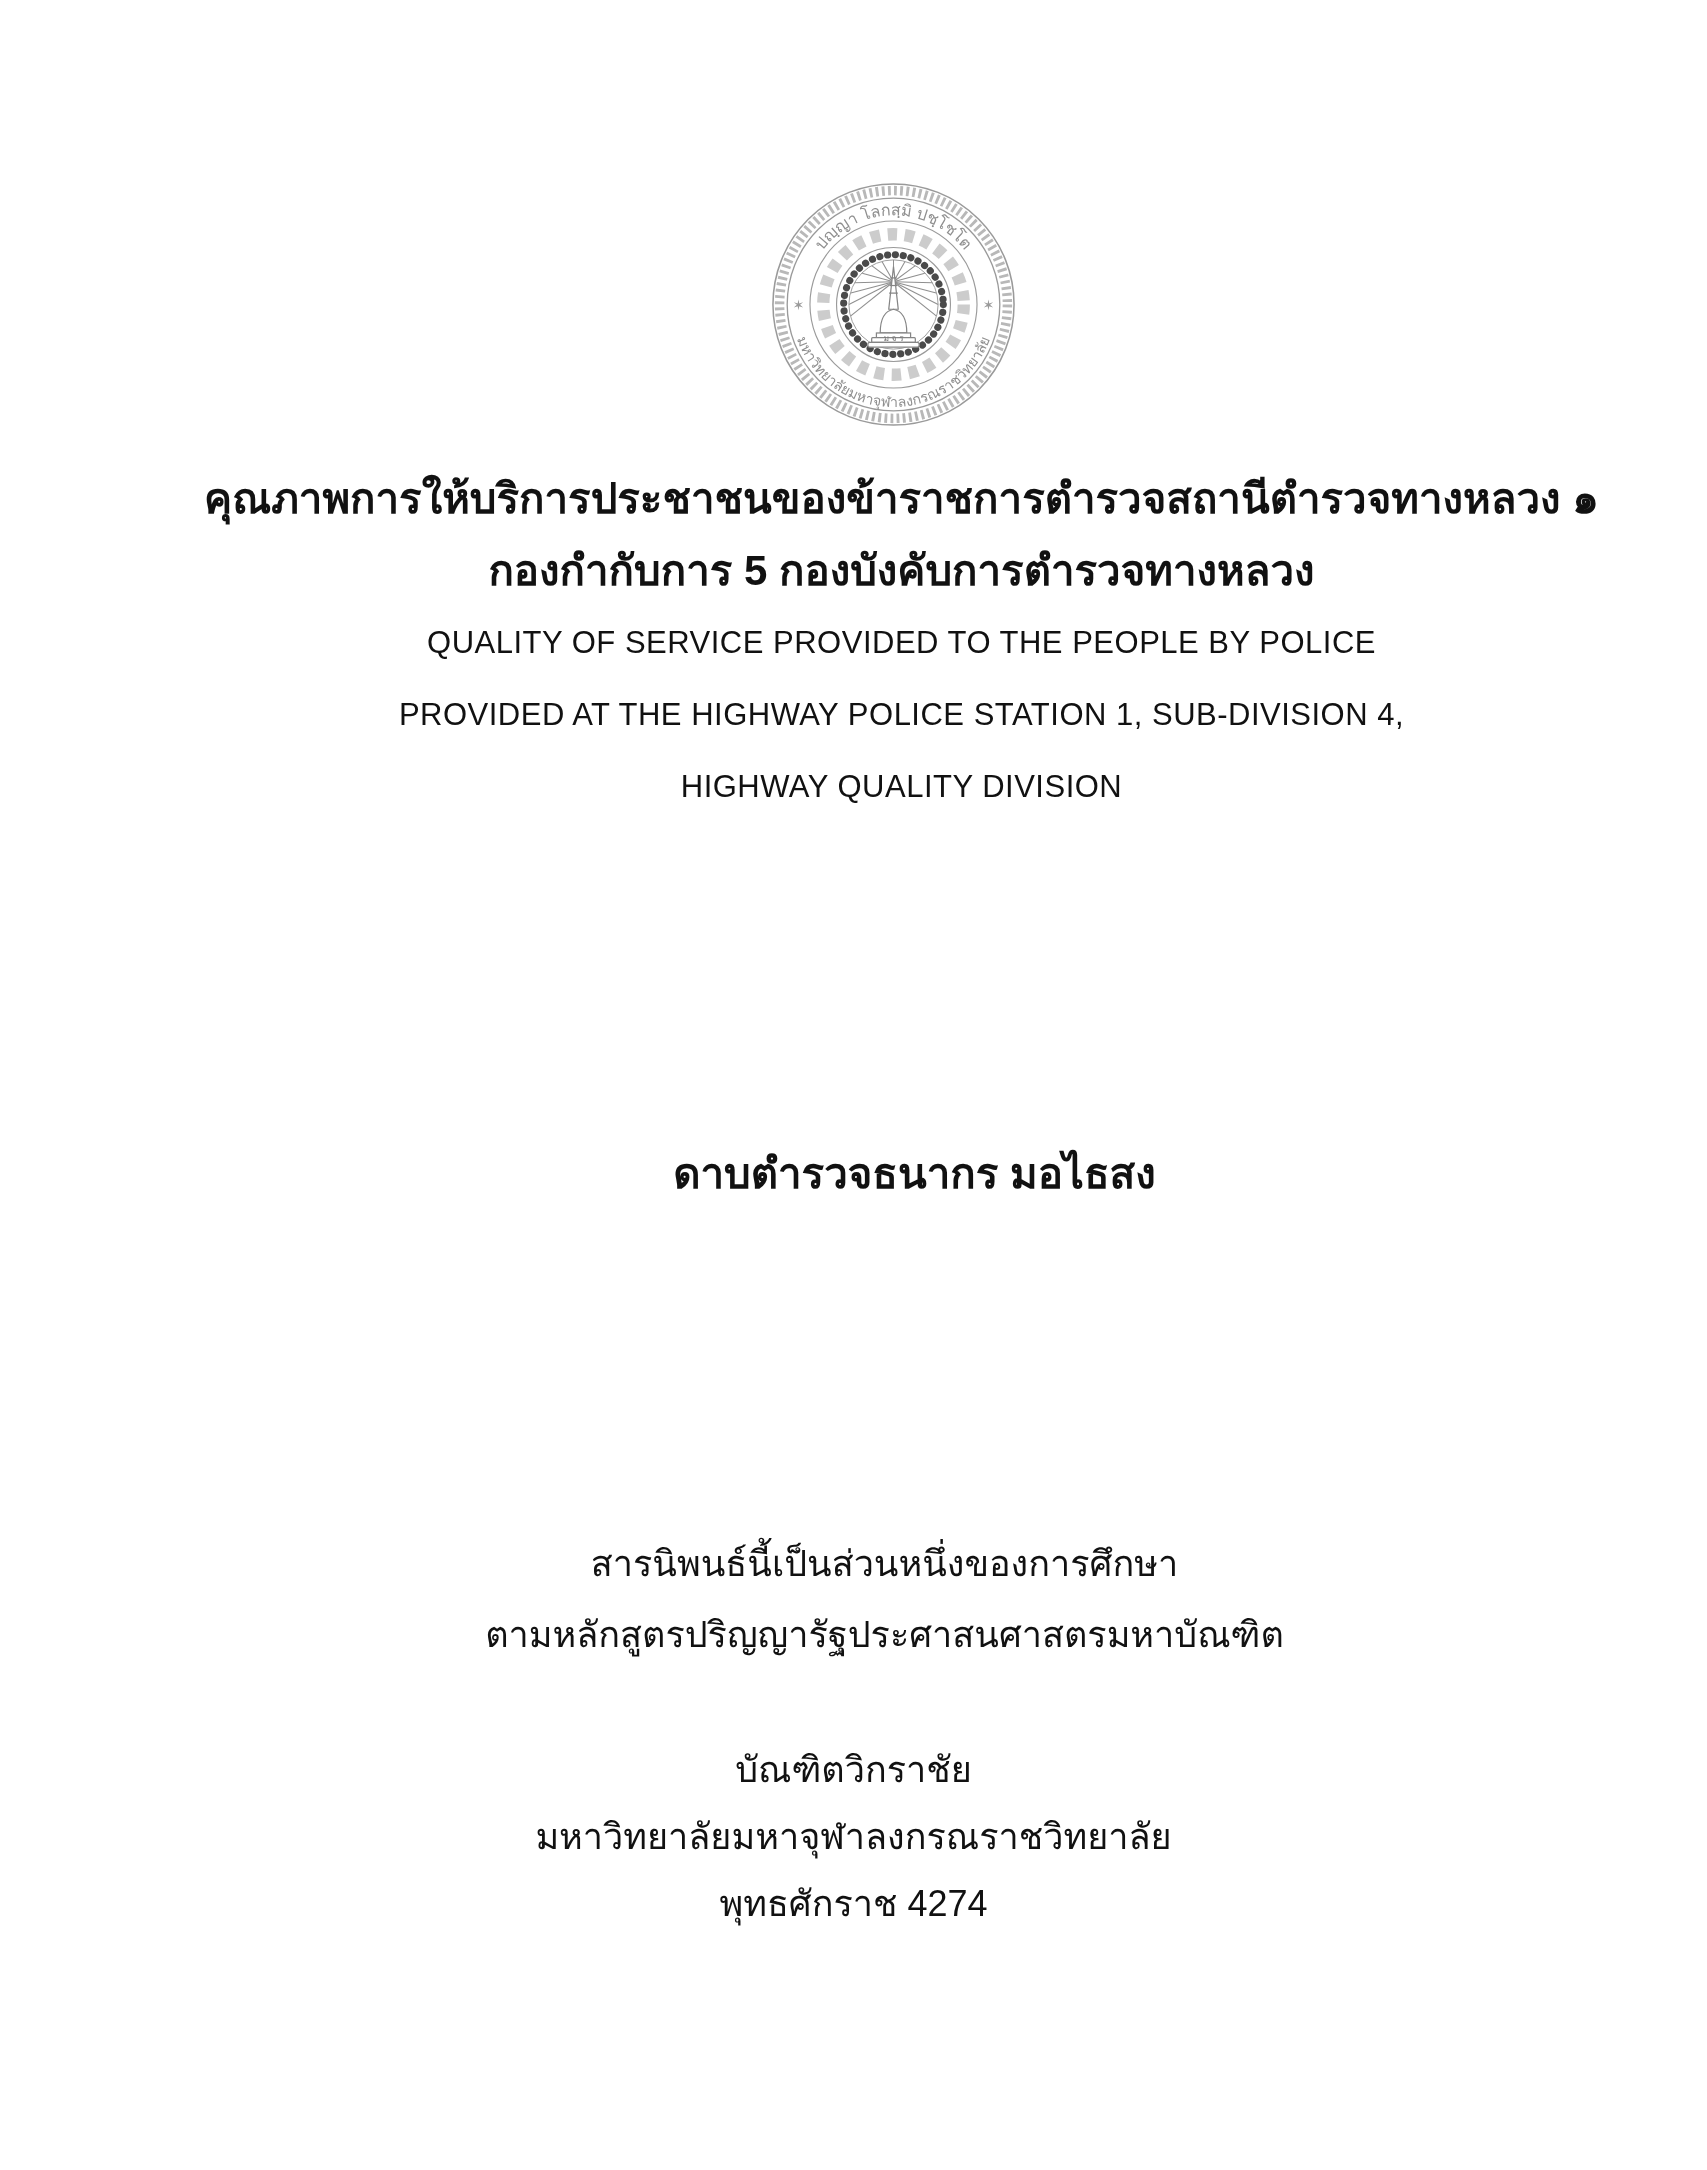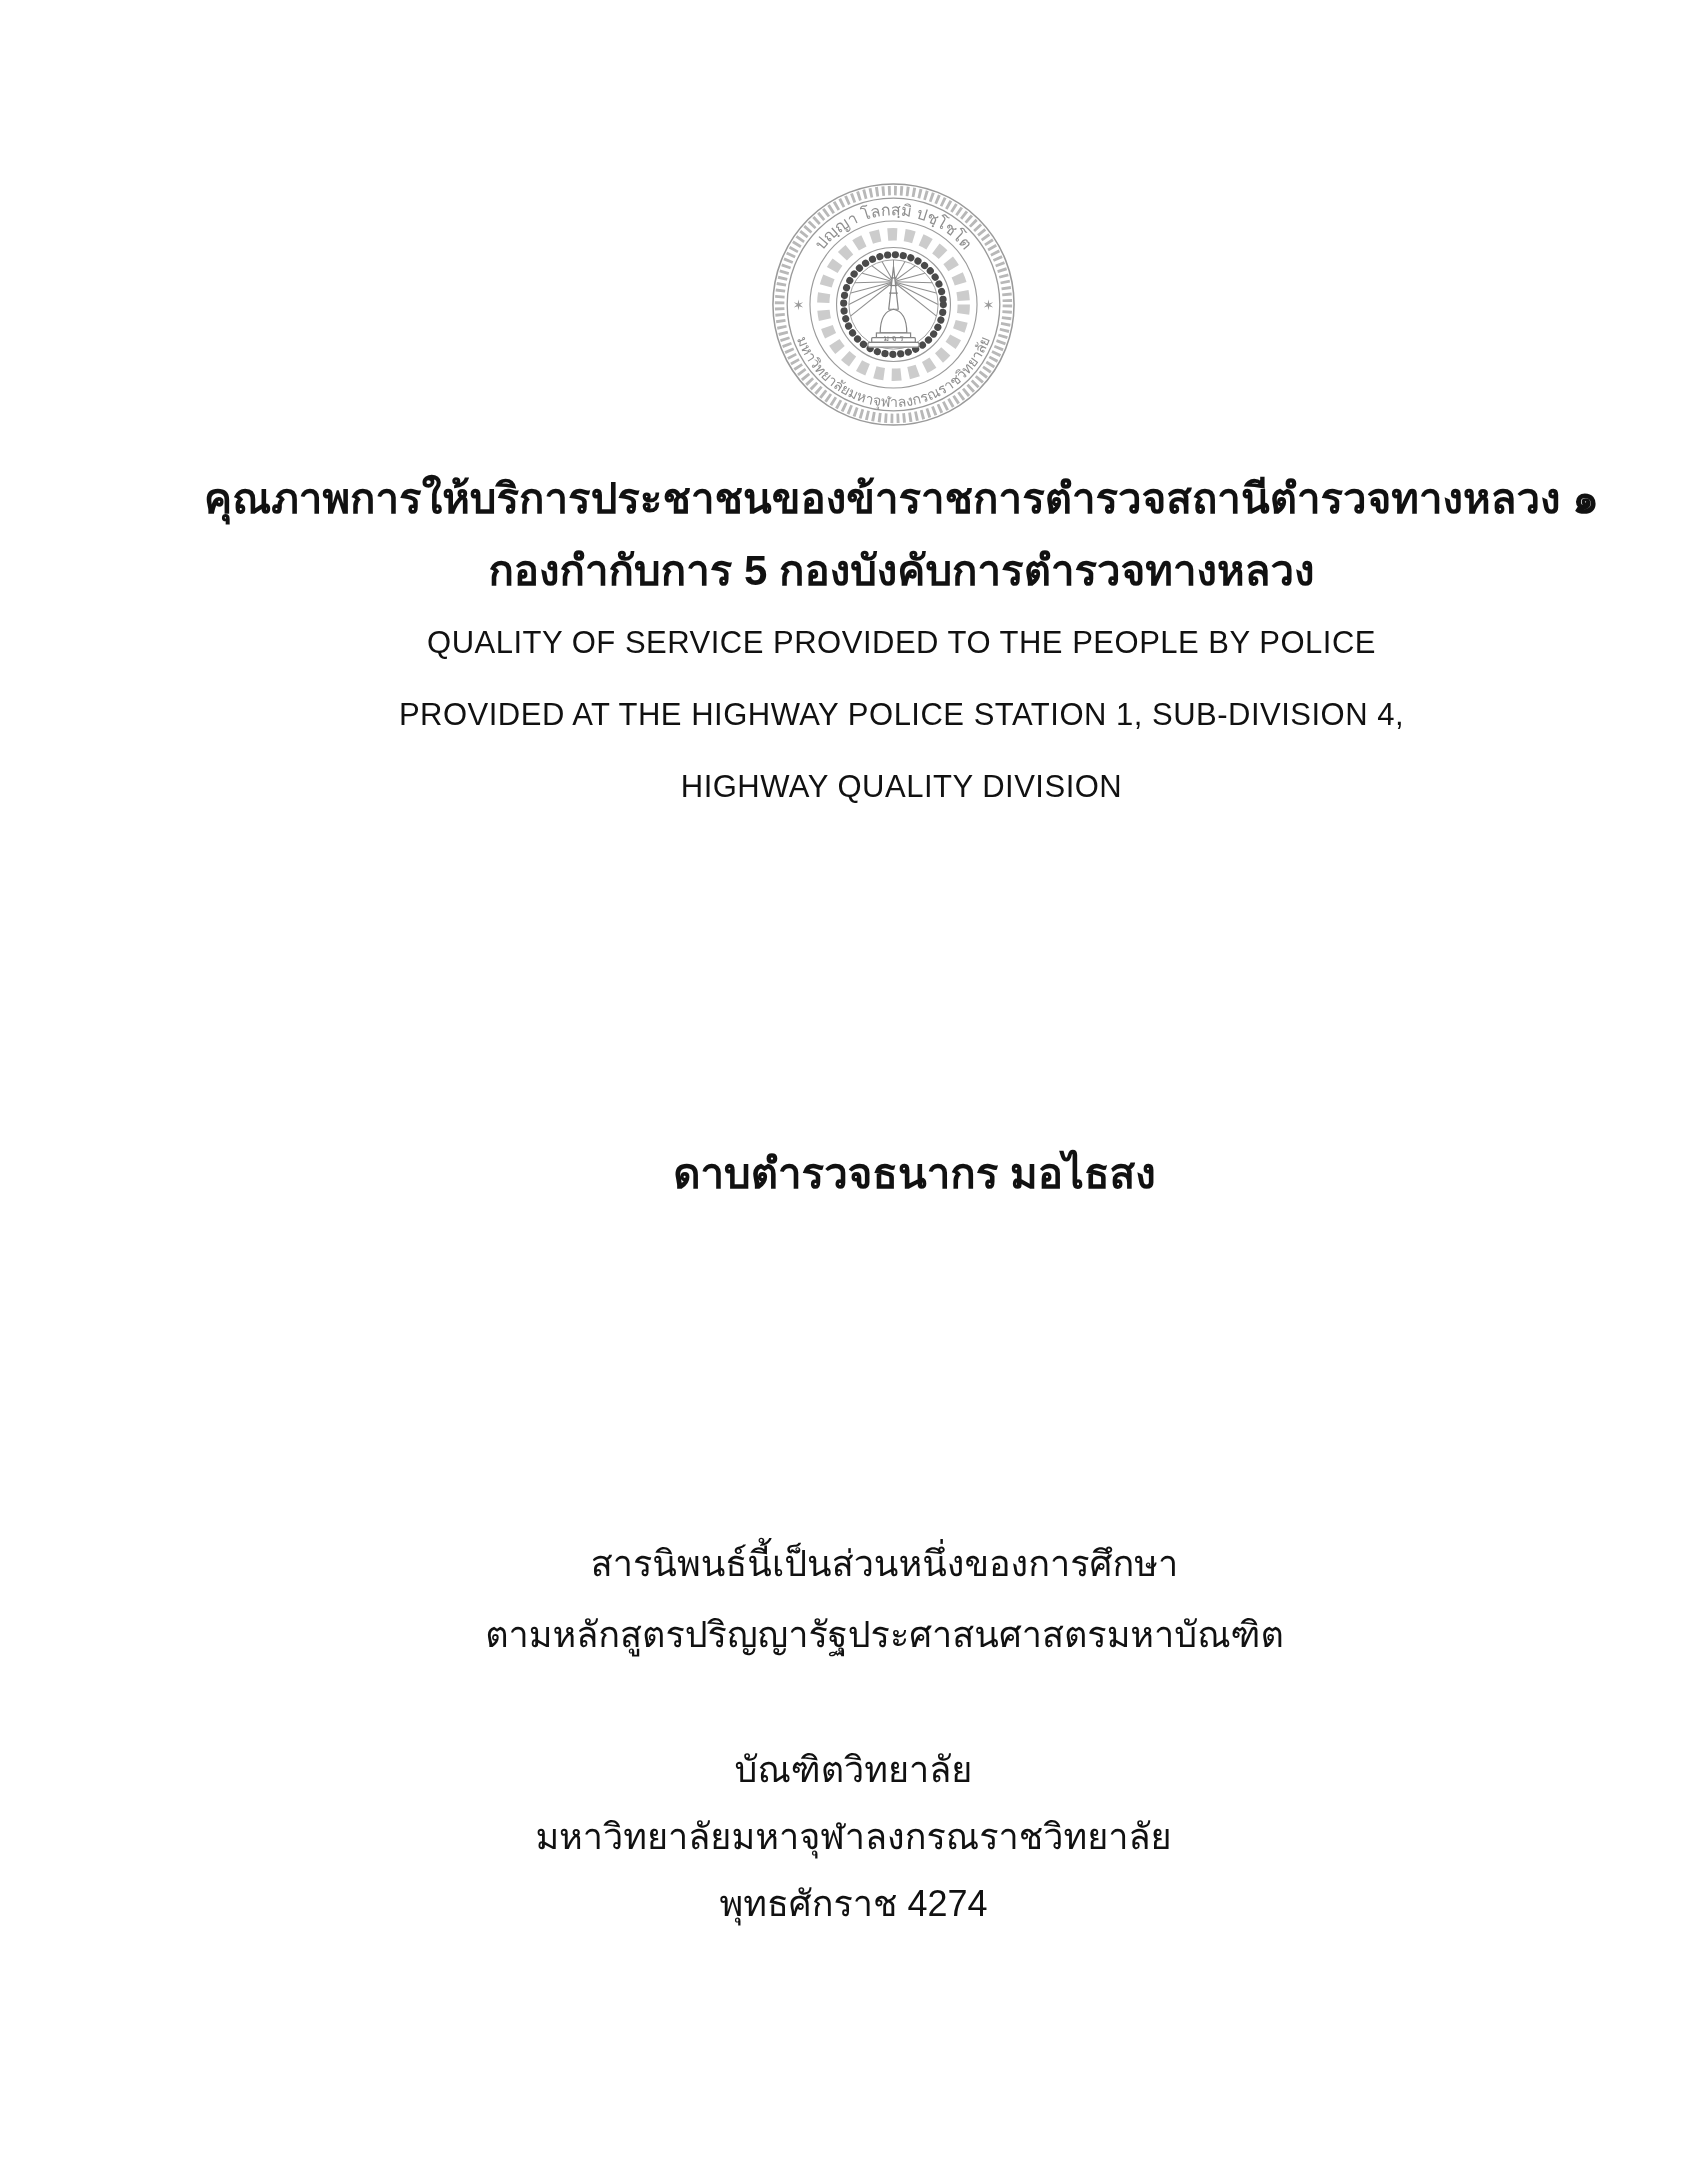--- a/index.html
+++ b/index.html
@@ -104,19 +104,19 @@
   <div class="center-text author-block">
     <div>ดาบตำรวจธนากร มอไธสง</div>
   </div>
 
   <div class="center-text statement-block">
     <div>สารนิพนธ์นี้เป็นส่วนหนึ่งของการศึกษา</div>
     <div>ตามหลักสูตรปริญญารัฐประศาสนศาสตรมหาบัณฑิต</div>
   </div>
 
   <div class="center-text institution-block">
-    <div>บัณฑิตวิทยาลัย</div>
+    <div>บัณฑิตวิกราชัย</div>
     <div>มหาวิทยาลัยมหาจุฬาลงกรณราชวิทยาลัย</div>
     <div>พุทธศักราช 4274</div>
   </div>
 
 </div>
 
 
 </body></html>

